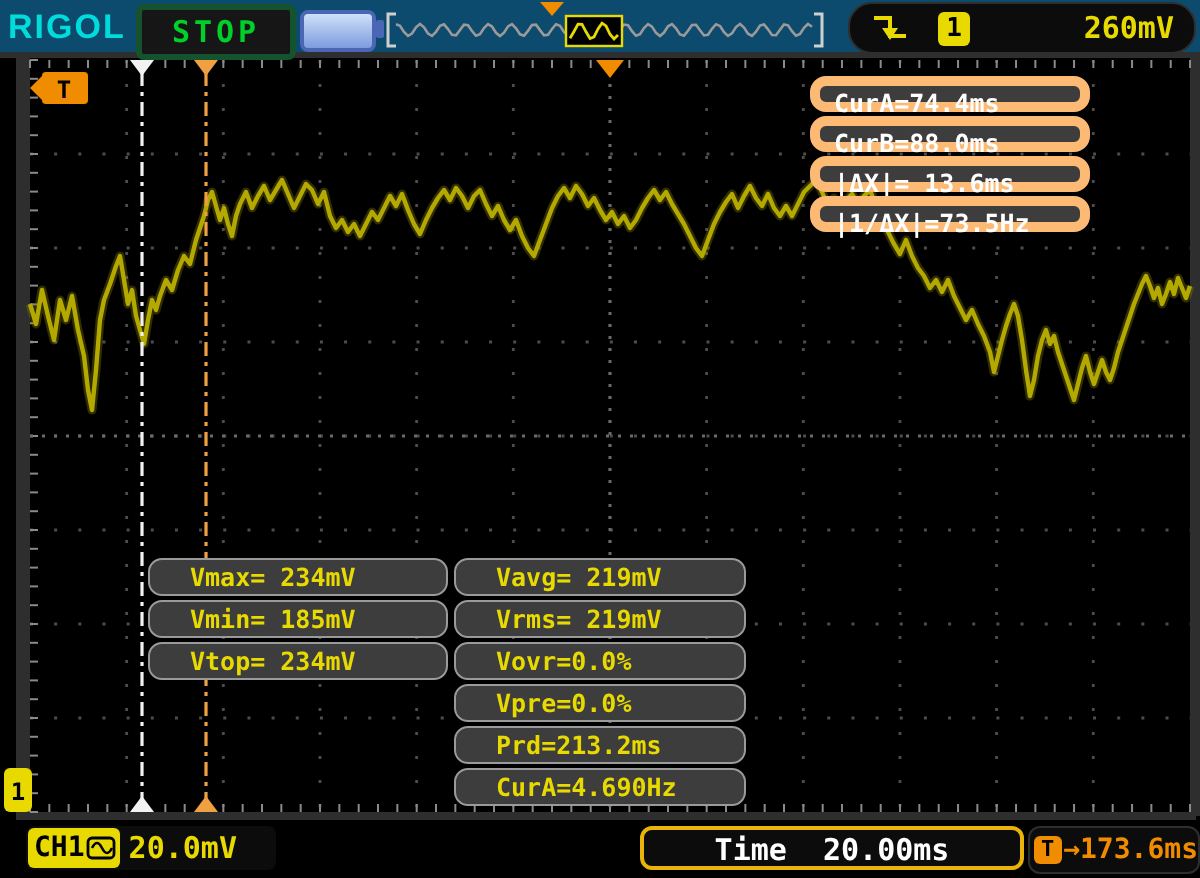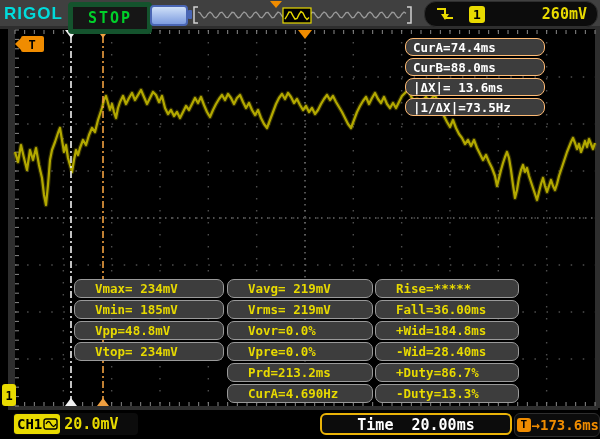--- a/index.html
+++ b/index.html
@@ -1,38 +1,38 @@
 <!DOCTYPE html>
 <html><head>
 <meta charset="utf-8">
 <style>
   html,body{margin:0;padding:0;background:#000;}
   #scope{position:relative;width:600px;height:439px;background:#000;overflow:hidden;
          font-family:"DejaVu Sans Mono",monospace;font-weight:bold;}
   
-  #topbar{position:absolute;left:0;top:0;width:600px;height:26px;background:#404040;z-index:5;}
+  #topbar{position:absolute;left:0;top:0;width:600px;height:26px;background:#0c4a6e;z-index:5;}
   .brand{position:absolute;left:4px;top:4px;font-family:"Liberation Sans",sans-serif;
          font-weight:bold;font-size:17px;color:#00dcdc;letter-spacing:1px;}
   .runstate{position:absolute;left:68px;top:2px;width:74px;height:22px;background:#161616;
-            border:5px solid #14532d;border-radius:4px;color:#00d02a;font-size:15px;
+            border:3px solid #14532d;border-radius:4px;color:#00d02a;font-size:15px;
             letter-spacing:2px;text-align:center;line-height:22px;}
   .battery{position:absolute;left:150px;top:5px;width:34px;height:17px;background:linear-gradient(#cfe0f8,#7d9ce0);
            border:2px solid #4a66b4;border-radius:4px;}
   .battery:after{content:"";position:absolute;right:-6px;top:3px;width:4px;height:9px;
            background:#4a66b4;border-radius:1px;}
   .trigpill{position:absolute;left:424px;top:1px;width:172px;height:24px;background:#0c0c0c;
             border:1px solid #2e2e2e;border-radius:12px;display:flex;align-items:center;z-index:5;}
   .trigpill .lvl{color:#e8da00;font-size:15px;margin-left:auto;margin-right:10px;}
   .srcbadge{width:16px;height:17px;background:#e8da00;color:#000;border-radius:3px;
             font-size:13px;text-align:center;line-height:17px;margin-left:12px;}
   
   .bezel{position:absolute;background:#2e2e2e;z-index:0;}
   
   .rpill{position:absolute;left:405px;width:140px;height:18px;background:#3d3d3d;
-         border:1px solid #fdba74;border-radius:8px;color:#fff;font-size:12.5px;
+         border:5px solid #fdba74;border-radius:8px;color:#fff;font-size:12.5px;
          line-height:17px;padding-left:7px;box-sizing:border-box;z-index:3;white-space:pre;}
   .mcol{position:absolute;top:279px;z-index:3;}
   .mpill{height:19px;margin-bottom:2px;background:#3d3d3d;border:1px solid #9a9a9a;
          border-radius:7px;color:#e8da00;font-size:12.5px;line-height:18px;
          padding-left:20px;box-sizing:border-box;white-space:pre;}
   
   #botbar{position:absolute;left:0;top:411px;width:600px;height:28px;background:#000;z-index:5;}
   .chpill{position:absolute;left:13px;top:2px;width:125px;height:22px;background:#0c0c0c;
           border-radius:4px;display:flex;align-items:center;}
   .chbadge{height:20px;margin:1px;background:#e8da00;border-radius:3px;color:#000;
@@ -295,38 +295,29 @@
   <div id="cursorbox">
       <div class="rpill" style="top: 38px;">CurA=74.4ms</div>
       <div class="rpill" style="top: 58px;">CurB=88.0ms</div>
       <div class="rpill" style="top: 78px;">|ΔX|= 13.6ms</div>
       <div class="rpill" style="top: 98px;">|1/ΔX|=73.5Hz</div>
     </div>
 
   <div class="mcol" style="left:74px;width:150px">
       <div class="mpill">Vmax= 234mV</div>
       <div class="mpill">Vmin= 185mV</div>
-      <div class="mpill">Vpp=48.8mV</div>
       <div class="mpill">Vtop= 234mV</div>
     </div>
   <div class="mcol" style="left:227px;width:146px">
       <div class="mpill">Vavg= 219mV</div>
       <div class="mpill">Vrms= 219mV</div>
       <div class="mpill">Vovr=0.0%</div>
       <div class="mpill">Vpre=0.0%</div>
       <div class="mpill">Prd=213.2ms</div>
       <div class="mpill">CurA=4.690Hz</div>
-    </div>
-  <div class="mcol" style="left:375px;width:144px">
-      <div class="mpill">Rise=*****</div>
-      <div class="mpill">Fall=36.00ms</div>
-      <div class="mpill">+Wid=184.8ms</div>
-      <div class="mpill">-Wid=28.40ms</div>
-      <div class="mpill">+Duty=86.7%</div>
-      <div class="mpill">-Duty=13.3%</div>
     </div>
 
   <div id="botbar">
     <div class="chpill">
       <div class="chbadge">
         <span>CH1</span>
         <svg width="15" height="12" style="position:static;margin-left:1px">
           <rect x="1" y="1" width="13" height="10" rx="2" fill="none" stroke="#000" stroke-width="1.4"></rect>
           <path d="M3,6 q2.5,-5 5,0 q2.5,5 5,0" fill="none" stroke="#000" stroke-width="1.3"></path>
         </svg>

